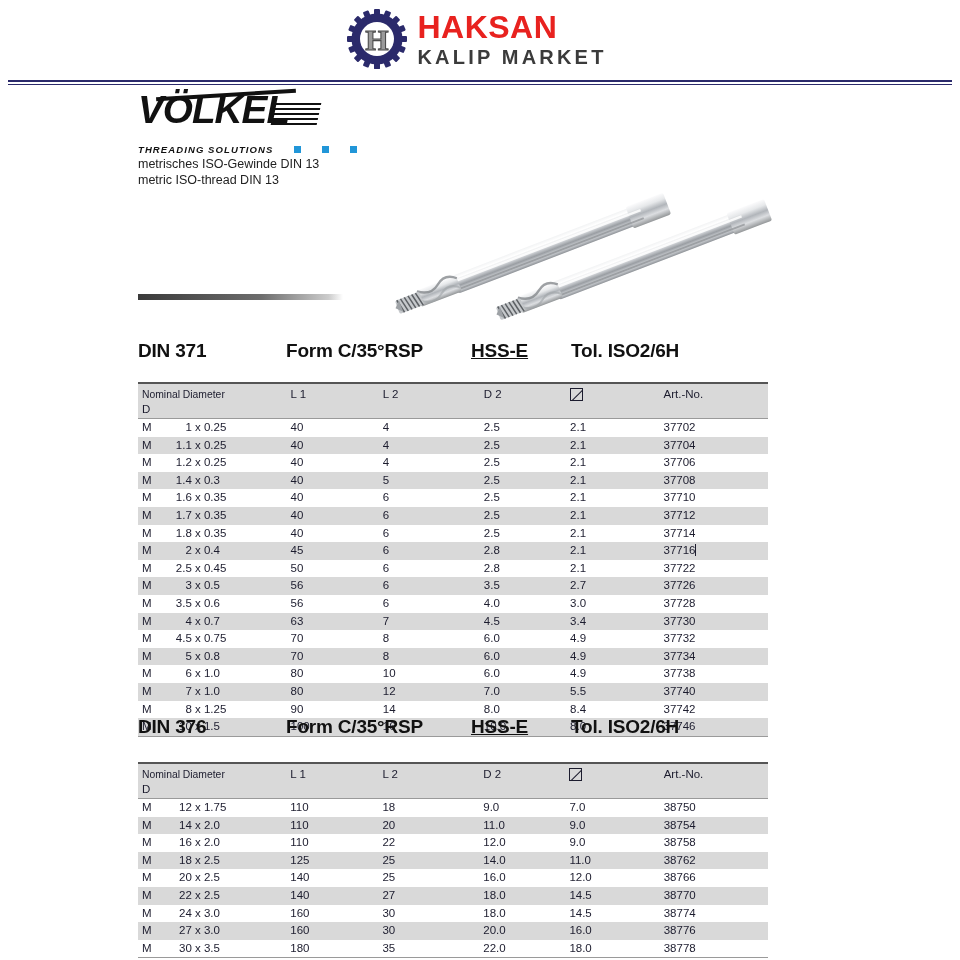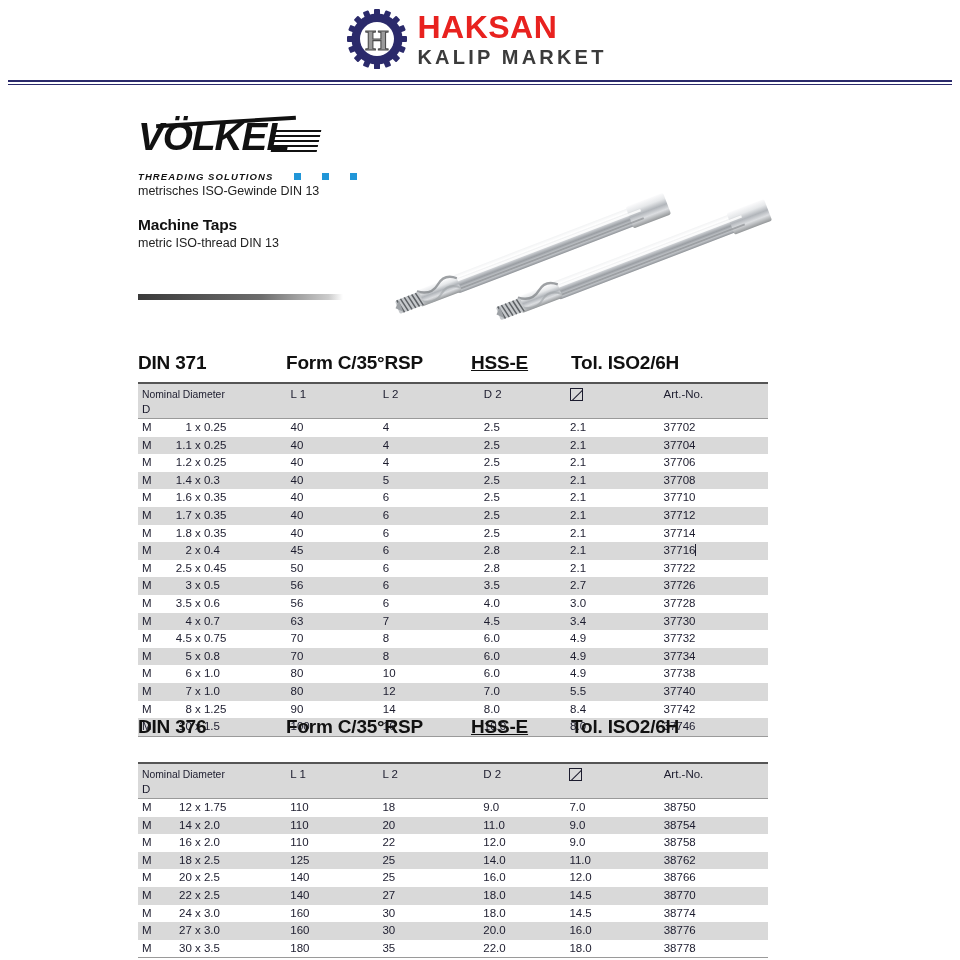--- a/index.html
+++ b/index.html
@@ -70,21 +70,21 @@
   .sheet {
     position: absolute;
     left: 0; top: 88px;
     width: 960px;
   }
 
   
   .brand-block {
     position: absolute;
     left: 138px;
-    top: 30px;
+    top: 3px;
     width: 240px;
   }
   .voelkel-logo {
     position: relative;
     width: 175px;
     height: 52px;
   }
   .voelkel-word {
     font-family: "Liberation Sans", sans-serif;
     font-size: 38px;
@@ -326,21 +326,20 @@
       <div class="voelkel-swoosh"></div>
     </div>
     <div class="voelkel-tag">
       <span class="voelkel-tag-text">THREADING SOLUTIONS</span>
       <span class="tag-sq"></span>
       <span class="tag-sq"></span>
       <span class="tag-sq"></span>
     </div>
 
     <div class="prod-sub">metrisches ISO-Gewinde DIN 13</div>
-    <div class="prod-title en">Machine Taps</div>
     <div class="prod-sub">metric ISO-thread DIN 13</div>
   </div>
 
   <div class="grad-bar"></div>
 
   <div class="photo">
     <svg width="420" height="180" viewBox="0 0 420 180">
       <defs>
         <linearGradient id="steel" x1="0" y1="0" x2="0" y2="1">
           <stop offset="0%" stop-color="#f2f3f4"></stop>
@@ -400,21 +399,21 @@
             <path d="M20 77 l3 14"></path>
               <path d="M24 77 l3 14"></path>
               <path d="M28 77 l3 14"></path>
           </g>
           <path d="M4 84 l6 -6 l0 12 z" fill="#9ea2a6"></path>
         </g>
       </g>
     </svg>
   </div>
 
-  <div class="spec-head" style="top:264px;">
+  <div class="spec-head" style="top:252px;">
     <div class="c1">DIN 371</div>
     <div class="c2">Form C/35°RSP</div>
     <div class="c3">HSS-E</div>
     <div class="c4">Tol. ISO2/6H</div>
   </div>
 
   <table class="tbl" style="top:294px;">
     <thead>
       <tr>
         <th class="thead-cell" colspan="2">

